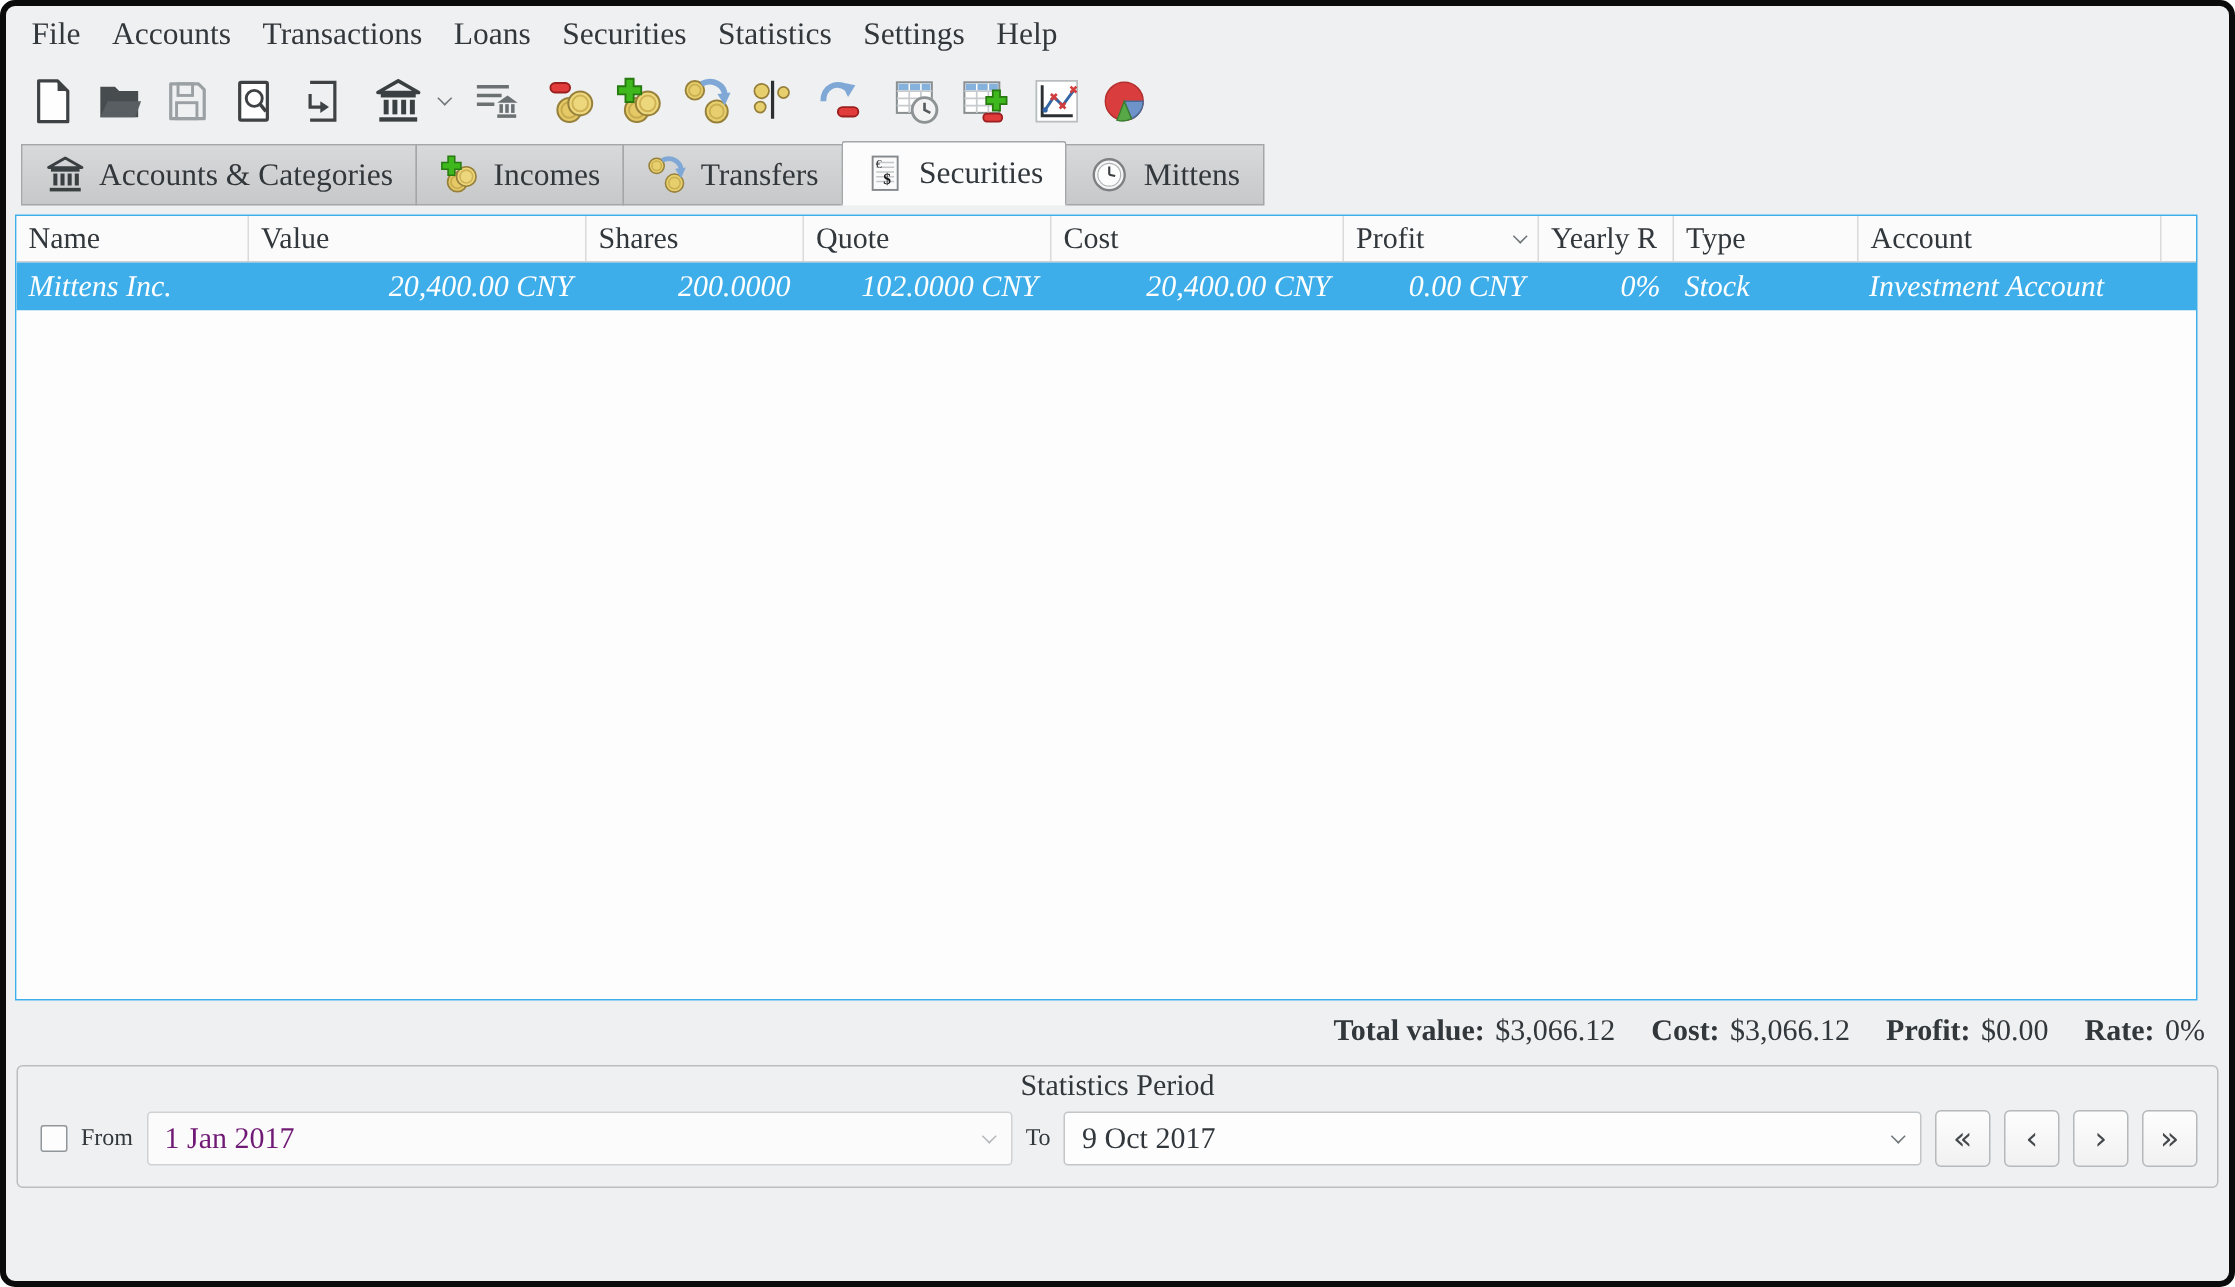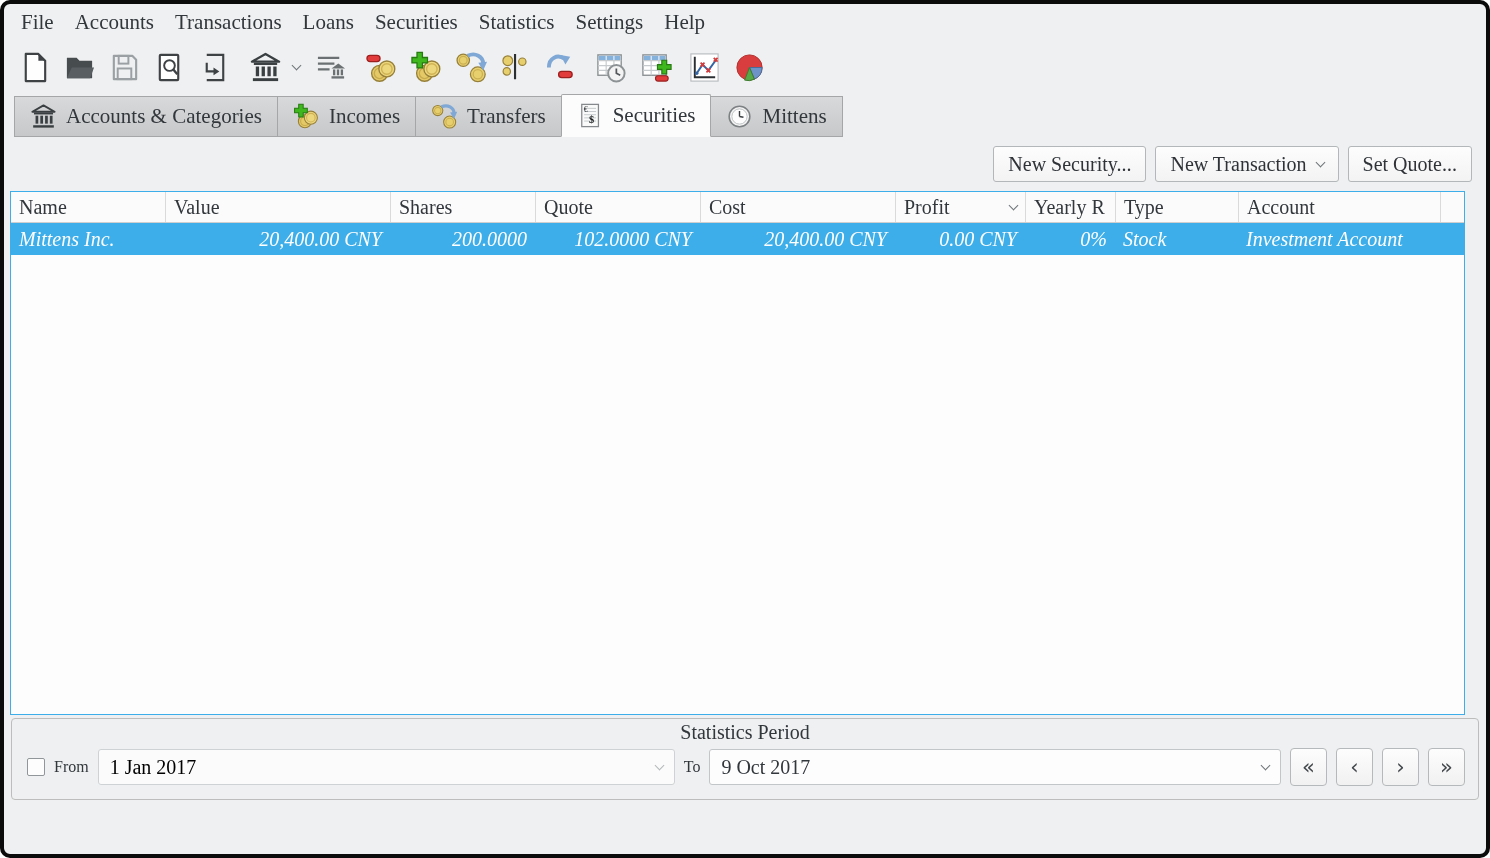--- a/index.html
+++ b/index.html
@@ -49,21 +49,21 @@
   .totals b { margin-right:7px; }
   
   .period { flex:none; margin:3px 7px 0 7px; height:82px; border:1px solid #bdbdbd; border-radius:4px; }
   .period-title { text-align:center; font-size:20px; line-height:27px; }
   .period-controls { display:flex; align-items:center; gap:9px; padding:2px 13px 0 15px; }
   .checkbox { width:18px; height:18px; flex:none; border:1px solid #90969a; border-radius:2px; background:#fdfdfd; }
   .plabel { font-size:16px; flex:none; }
   .combo { height:36px; display:flex; align-items:center; padding:0 11px; font-size:20px;
            border:1px solid #c2c6c8; border-radius:3px; background:#fdfdfd; min-width:0; }
   .combo .chev { margin-left:auto; }
-  .combo.disabled { color:#000000; background:#fbfbfb; border-color:#cfd2d4; }
+  .combo.disabled { color:#701a75; background:#fbfbfb; border-color:#cfd2d4; }
   .combo.disabled .chev { border-color:#b4b8ba; }
   .from-combo { flex:1.01; }
   .to-combo { flex:1; }
   .navbtn { width:37px; height:38px; flex:none; display:flex; align-items:center; justify-content:center;
             border:1px solid #b6b9bb; border-radius:4px; background:linear-gradient(#fdfdfd,#f1f1f1);
             font-family:"DejaVu Sans",sans-serif; font-size:21px; color:#44494d; }
 </style>
 </head>
 <body>
 
@@ -293,32 +293,20 @@
     <div class="tab">
       <svg viewBox="0 0 34 34">
           <circle cx="17" cy="17" r="13" fill="#f5f5f5" stroke="#7d8184" stroke-width="2"></circle>
           <circle cx="17" cy="17" r="9.6" fill="#fdfdfd" stroke="#b0b4b6"></circle>
           <path d="M17 17V10M17 17l5 1" stroke="#3a3e41" stroke-width="1.8" fill="none"></path>
         </svg>
       <span>Mittens</span>
     </div>
   </div>
 
-  <div class="actions">
-    <div class="btn">
-      <span>New Security...</span>
-    </div>
-    <div class="btn">
-      <span>New Transaction</span>
-      <span class="chev sm"></span>
-    </div>
-    <div class="btn">
-      <span>Set Quote...</span>
-    </div>
-  </div>
 
   <div class="table-wrap">
     <div class="thead">
       <div class="th c0">
           <span>Name</span>
         </div>
       <div class="th c1">
           <span>Value</span>
         </div>
       <div class="th c2">
@@ -353,20 +341,26 @@
       <div class="td c4 num">20,400.00 CNY</div>
       <div class="td c5 num">0.00 CNY</div>
       <div class="td c6 num">0%</div>
       <div class="td c7">Stock</div>
       <div class="td c8">Investment Account</div>
       <div class="td c9"></div>
     </div>
     <div class="tbody-empty"></div>
   </div>
 
+  <div class="totals">
+    <span><b>Total value:</b><span>$3,066.12</span></span>
+    <span><b>Cost:</b><span>$3,066.12</span></span>
+    <span><b>Profit:</b><span>$0.00</span></span>
+    <span><b>Rate:</b><span>0%</span></span>
+  </div>
 
   <div class="period">
     <div class="period-title">Statistics Period</div>
     <div class="period-controls">
       <span class="checkbox"></span>
       <span class="plabel">From</span>
       <div class="combo disabled from-combo">
         <span>1 Jan 2017</span>
         <span class="chev sm"></span>
       </div>

